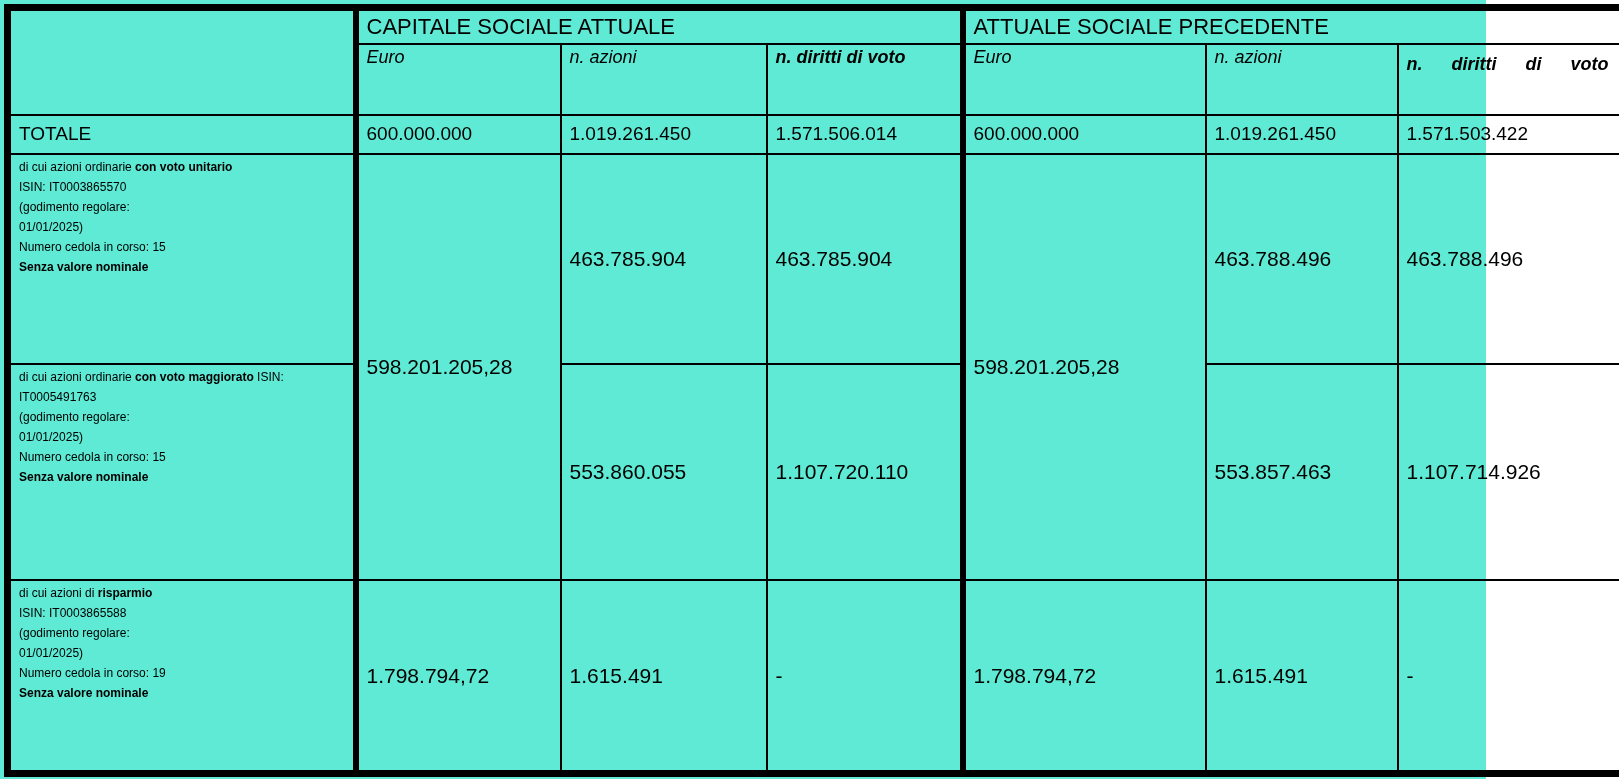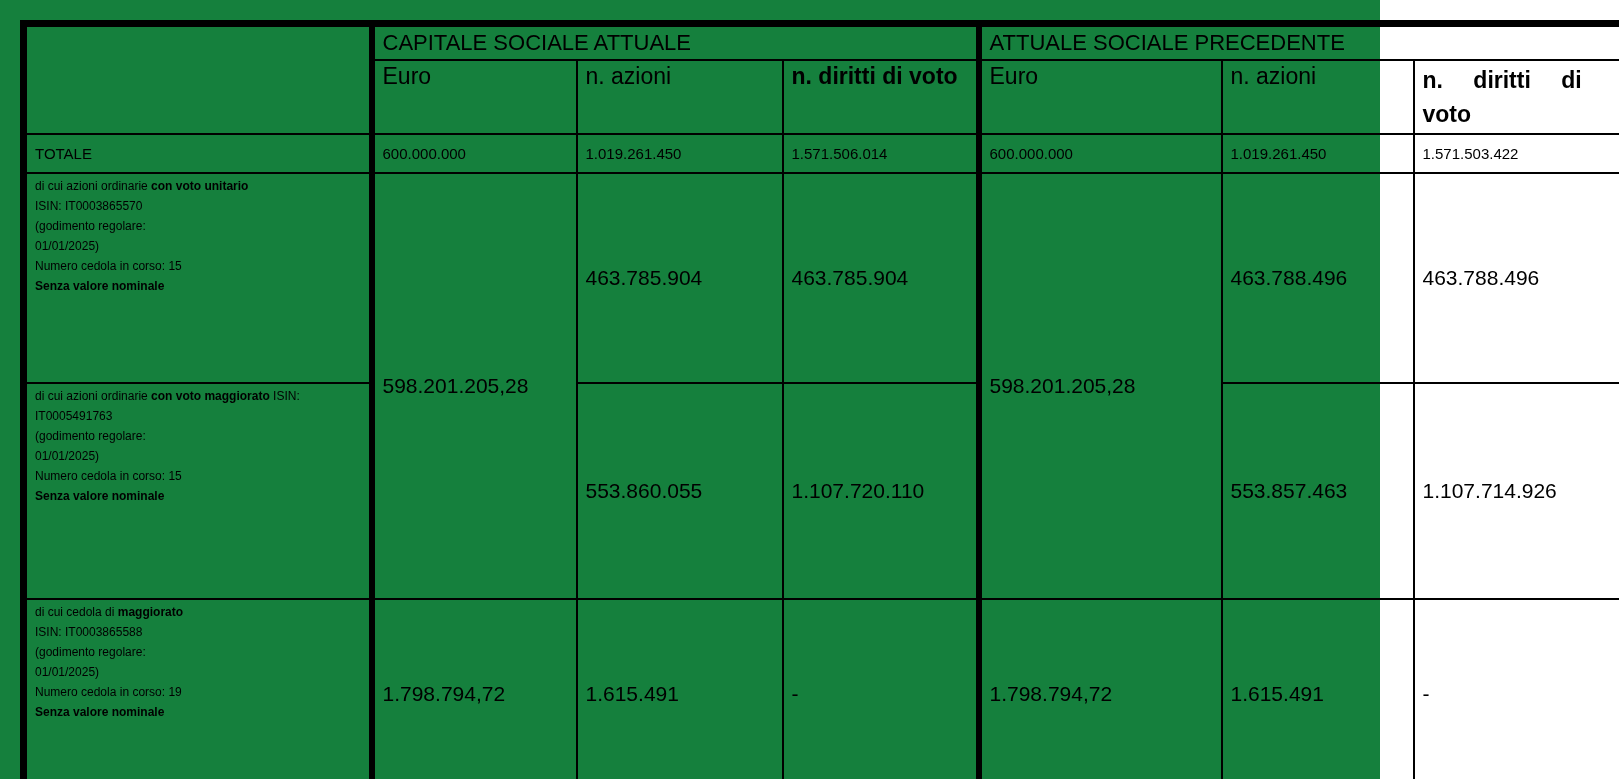--- a/index.html
+++ b/index.html
@@ -3,25 +3,25 @@
 <meta charset="utf-8">
 <style>
   html, body {
     margin: 0;
     padding: 0;
     background: #ffffff;
     font-family: "Liberation Sans", sans-serif;
     color: #000000;
   }
   .page {
-    width: 1380px;
+    width: 1486px;
     height: 779px;
-    background: #15803d;
+    background: #5eead4;
     box-sizing: border-box;
-    padding: 20px;
+    padding: 4px;
   }
   table.capital-table {
     width: 1615px;
     height: 773px;
     border-collapse: collapse;
     table-layout: fixed;
     border: 7px solid #000000;
   }
   table.capital-table td, table.capital-table th {
     border: 2px solid #000000;
@@ -33,22 +33,23 @@
   }
   .br-thick { border-right: 6px solid #000000 !important; }
   .group-title {
     text-align: center;
     vertical-align: middle;
     font-weight: bold;
     font-size: 22px;
   }
   .subhead {
     vertical-align: top;
-    font-size: 23px;
+    font-size: 18px;
     padding-top: 5px;
+    font-style: italic;
   }
   .subhead.bold { font-weight: bold; }
   .nowrap { white-space: nowrap; }
   .justify-wrap {
     text-align: justify;
     word-spacing: 24px;
     line-height: 34px;
   }
   .label-cell {
     vertical-align: top;
@@ -57,21 +58,21 @@
     padding-top: 3px;
   }
   .label-cell .b { font-weight: bold; }
   .num-cell {
     vertical-align: middle;
     font-size: 21px;
     margin-top: 32px;
   }
   .totale-cell {
     vertical-align: middle;
-    font-size: 15px;
+    font-size: 19px;
   }
 </style>
 </head>
 <body>
 
 <div class="page">
   <table class="capital-table">
     <colgroup>
       <col style="width:348px">
       <col style="width:205px">
@@ -135,21 +136,21 @@
             <div><span class="b">Senza valore nominale</span></div>
           </td>
       <td class="num-cell">553.860.055</td>
       <td class="num-cell br-thick">1.107.720.110</td>
       <td class="num-cell">553.857.463</td>
       <td class="num-cell">1.107.714.926</td>
     </tr>
 
     <tr style="height:193px">
       <td class="label-cell br-thick">
-            <div><span>di cui cedola di </span><span class="b">maggiorato</span></div>
+            <div><span>di cui azioni di </span><span class="b">risparmio</span></div>
             <div><span>ISIN: IT0003865588</span></div>
             <div><span>(godimento regolare:</span></div>
             <div><span>01/01/2025)</span></div>
             <div><span>Numero cedola in corso: 19</span></div>
             <div><span class="b">Senza valore nominale</span></div>
           </td>
       <td class="num-cell">1.798.794,72</td>
       <td class="num-cell">1.615.491</td>
       <td class="num-cell br-thick">-</td>
       <td class="num-cell">1.798.794,72</td>

